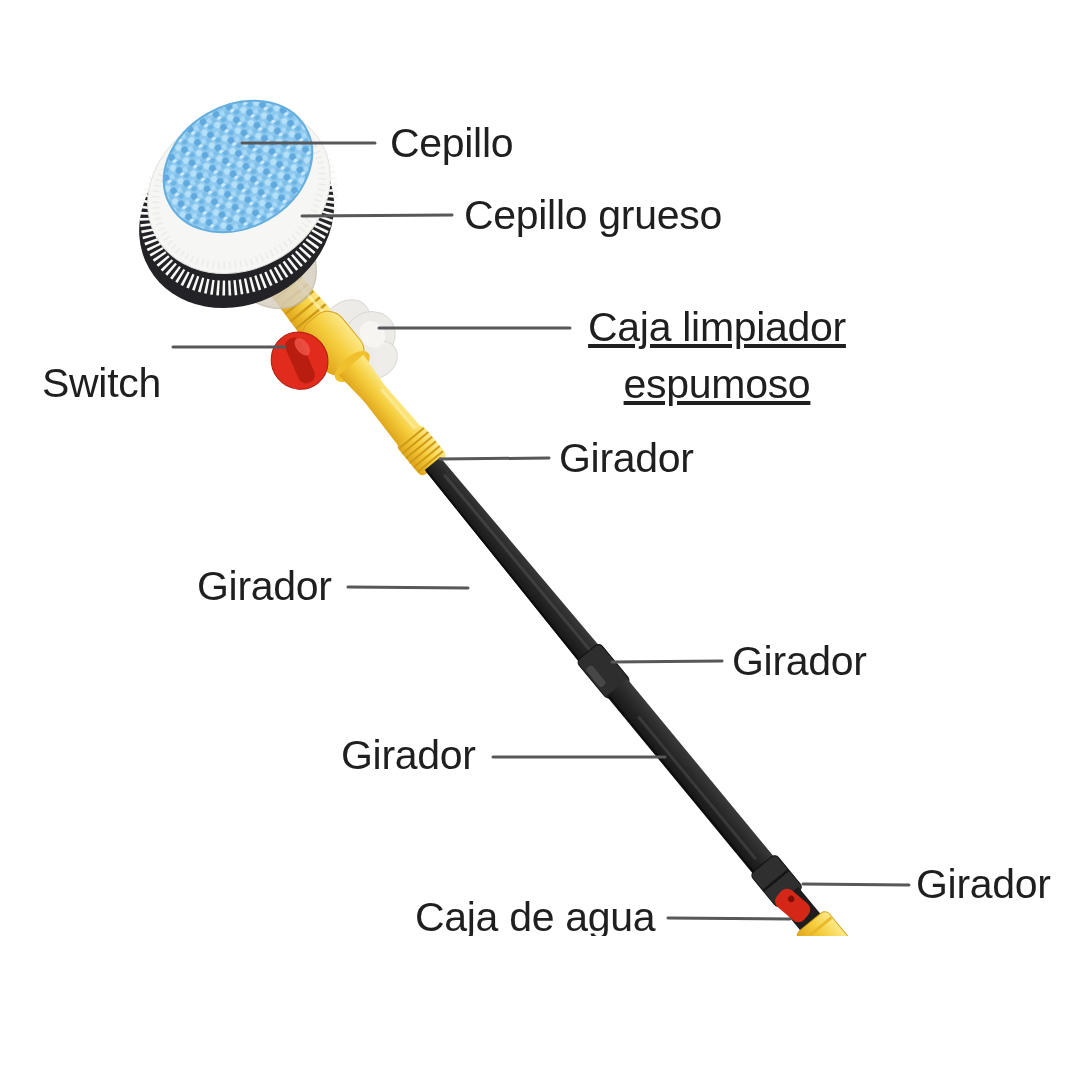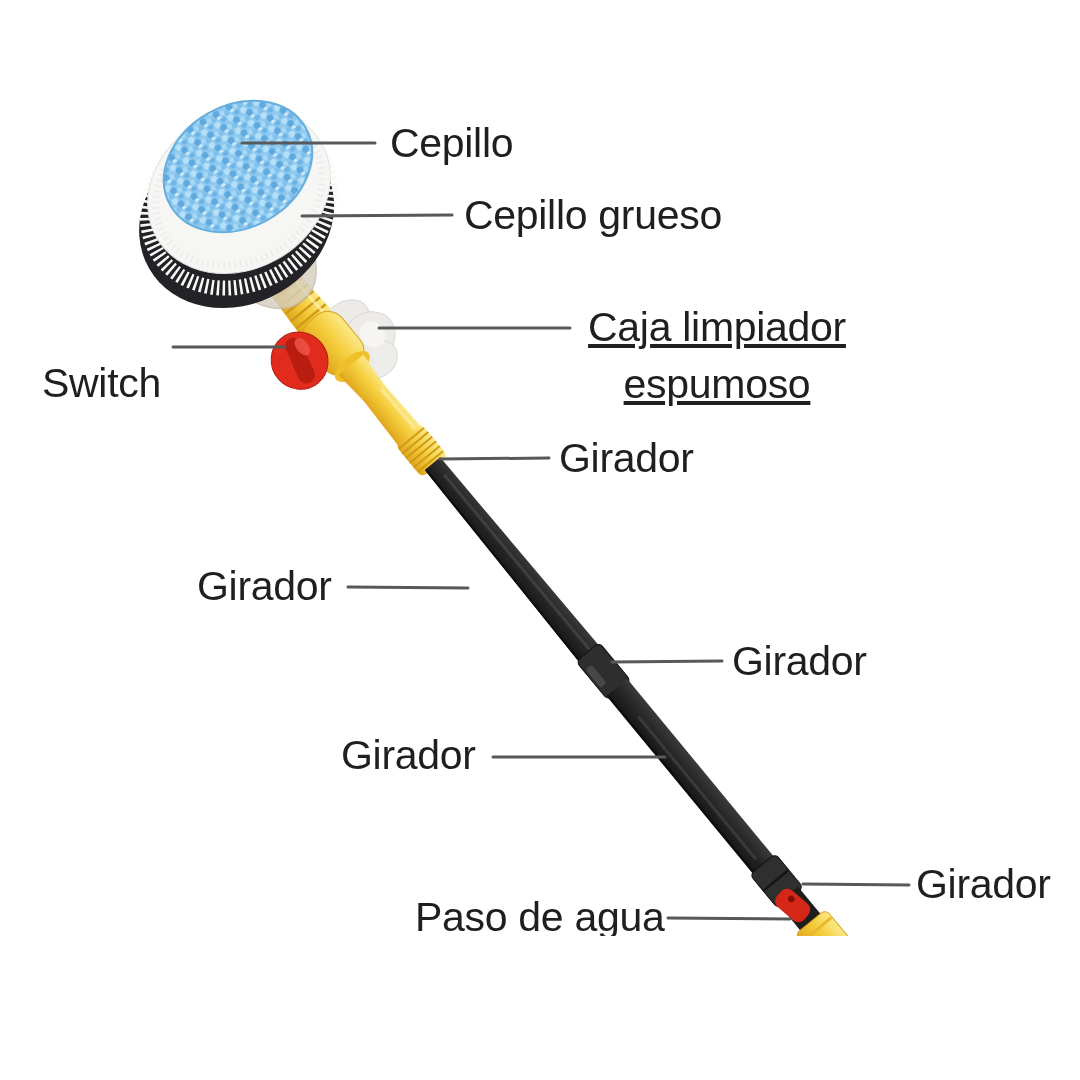--- a/index.html
+++ b/index.html
@@ -196,15 +196,15 @@
   <div class="part-label" style="left:559px; top:437px;">Girador</div>
 
   <div class="part-label" style="left:197px; top:565px;">Girador</div>
 
   <div class="part-label" style="left:732px; top:640px;">Girador</div>
 
   <div class="part-label" style="left:341px; top:734px;">Girador</div>
 
   <div class="part-label" style="left:916px; top:863px;">Girador</div>
 
-  <div class="part-label" style="left:415px; top:896px;">Paso de agua</div>
+  <div class="part-label" style="left:415px; top:896px;">Caja de agua</div>
 
 </div>
 
 </body></html>

